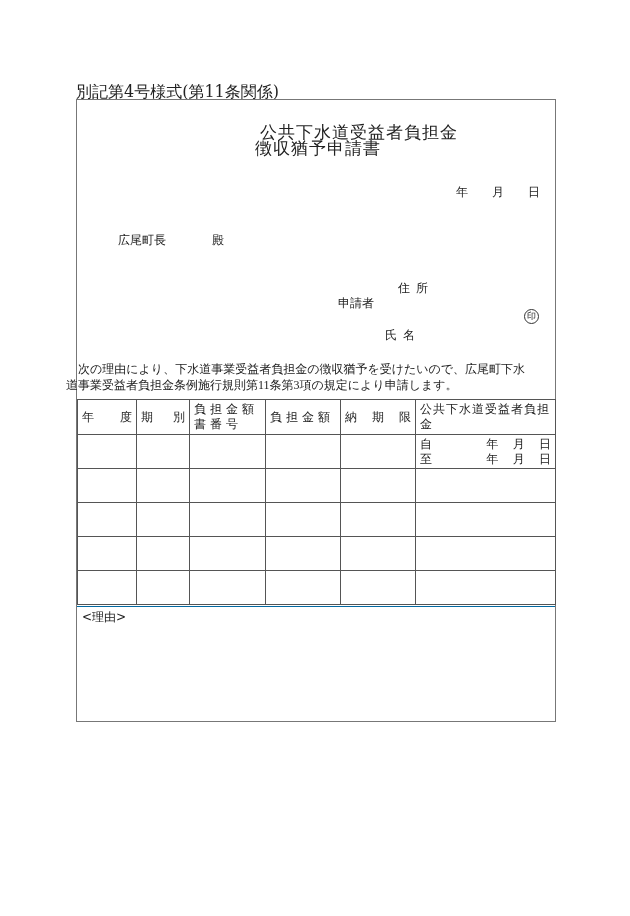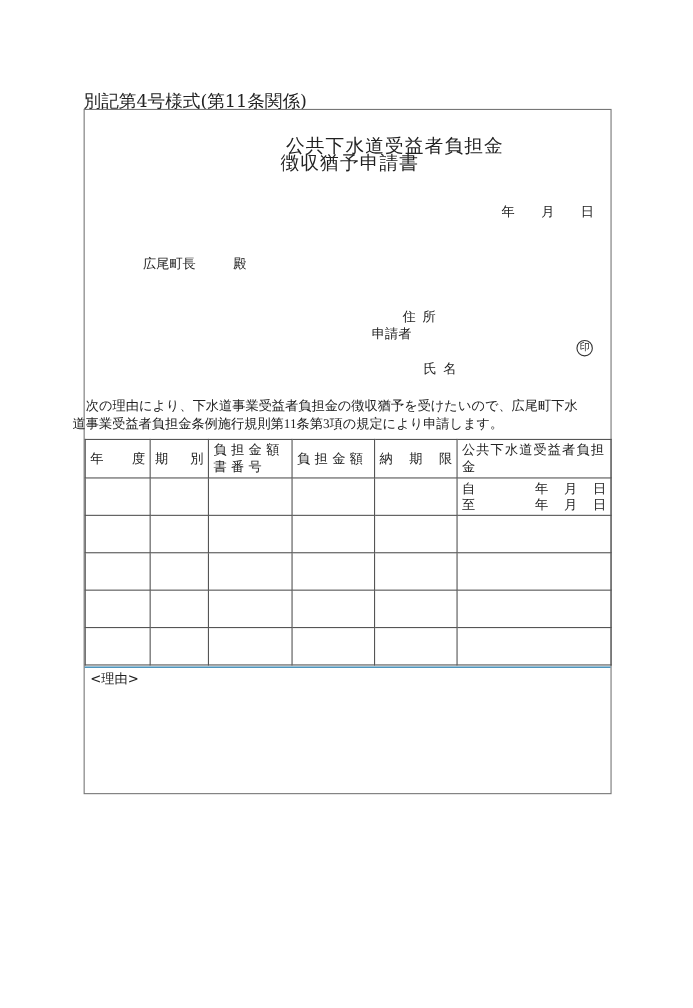--- a/index.html
+++ b/index.html
@@ -5,23 +5,23 @@
   html, body { margin:0; padding:0; background:#ffffff; }
   body { width:630px; height:916px; position:relative; font-family:"DejaVu Serif","Liberation Serif",serif; color:#222; font-size:12px; }
   .abs { position:absolute; white-space:nowrap; }
   .form-label { left:76px; top:82px; font-size:16px; }
   .frame { position:absolute; left:76px; top:99px; width:478px; height:621px; border:1.5px solid #777; box-sizing:content-box; }
   .title1 { left:260px; top:121px; font-size:17px; letter-spacing:1px; }
   .title2 { left:255px; top:137px; font-size:17px; letter-spacing:1px; }
   .date-y { left:456px; top:184px; }
   .date-m { left:492px; top:184px; }
   .date-d { left:528px; top:184px; }
-  .addressee { left:118px; top:232px;margin-left:12px; }
+  .addressee { left:118px; top:232px; }
   .dono { left:212px; top:232px; }
-  .addr-label { left:366px; top:280px; letter-spacing:6px; }
+  .addr-label { left:398px; top:280px; letter-spacing:6px; }
   .applicant { left:338px; top:295px;font-family:Liberation Serif, serif; }
   .name-label { left:385px; top:327px; letter-spacing:6px; }
   .seal { left:524px; top:309px; width:13px; height:13px; border:1.3px solid #333; border-radius:50%; font-size:9px; line-height:13px; text-align:center; }
   .body-text { left:66px; top:361px; width:466px; white-space:normal; font-size:12px; line-height:16px; text-indent:12px;font-family:Liberation Serif, serif; }
   table.grid { position:absolute; left:77px; top:399px; width:478px; border-collapse:collapse; table-layout:fixed; }
   table.grid td { border:1px solid #555; padding:0 4px; vertical-align:middle; font-size:12px; }
   table.grid tr.hdr td { height:32px; }
   table.grid tr.row td { height:33px; }
   .spread { display:flex; justify-content:space-between; }
   .hdr-wrap { line-height:15px; letter-spacing:4px; }

